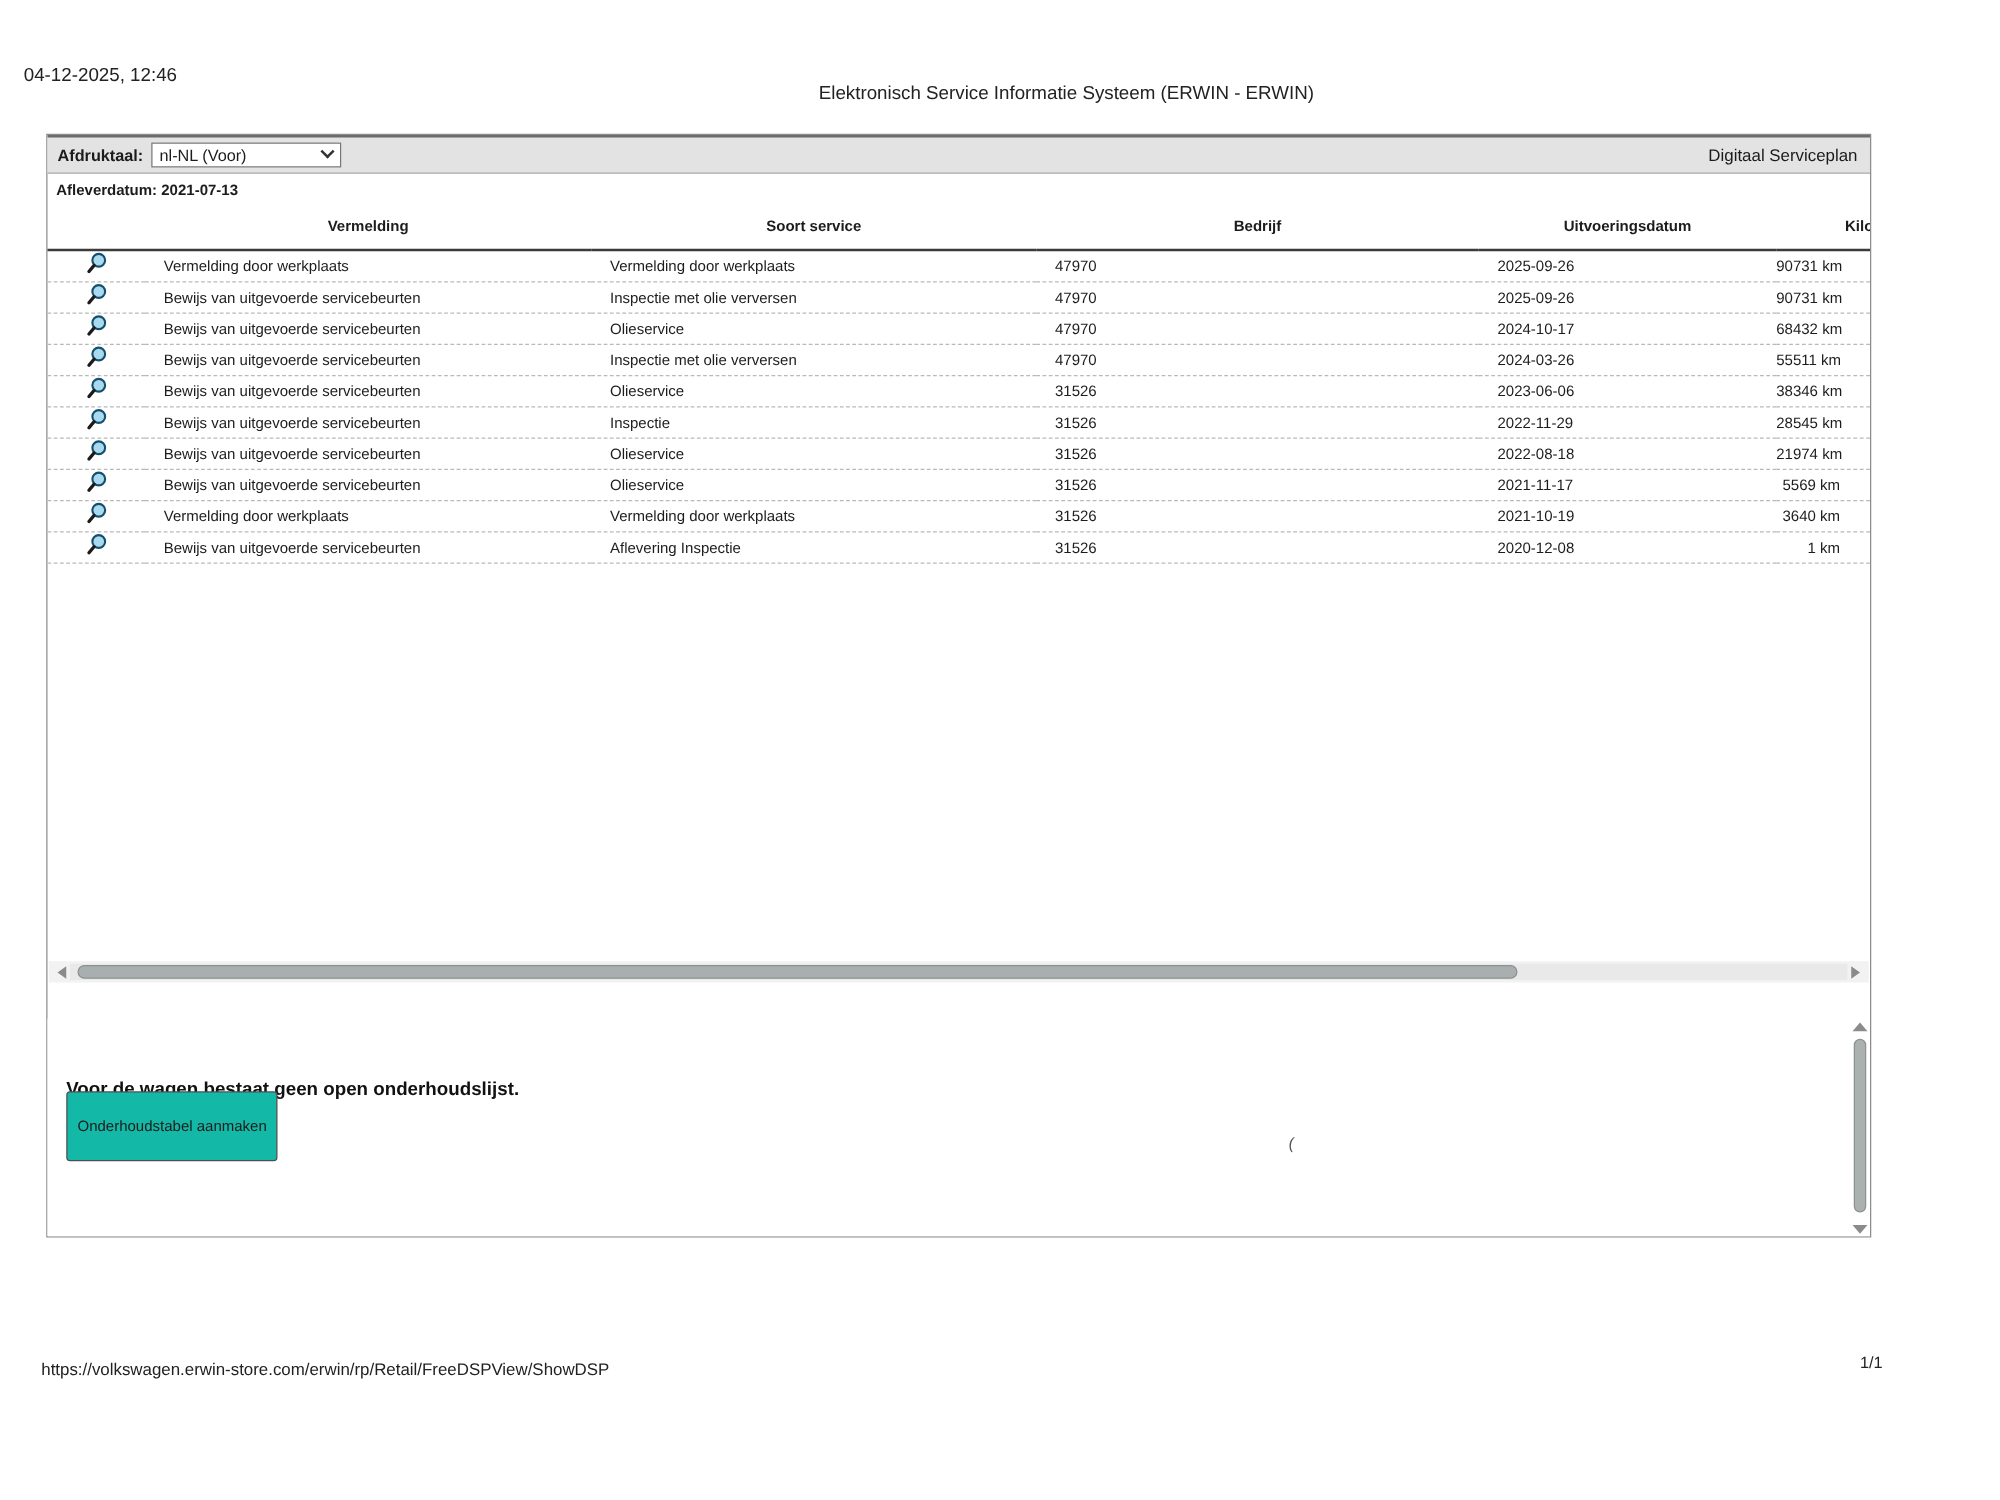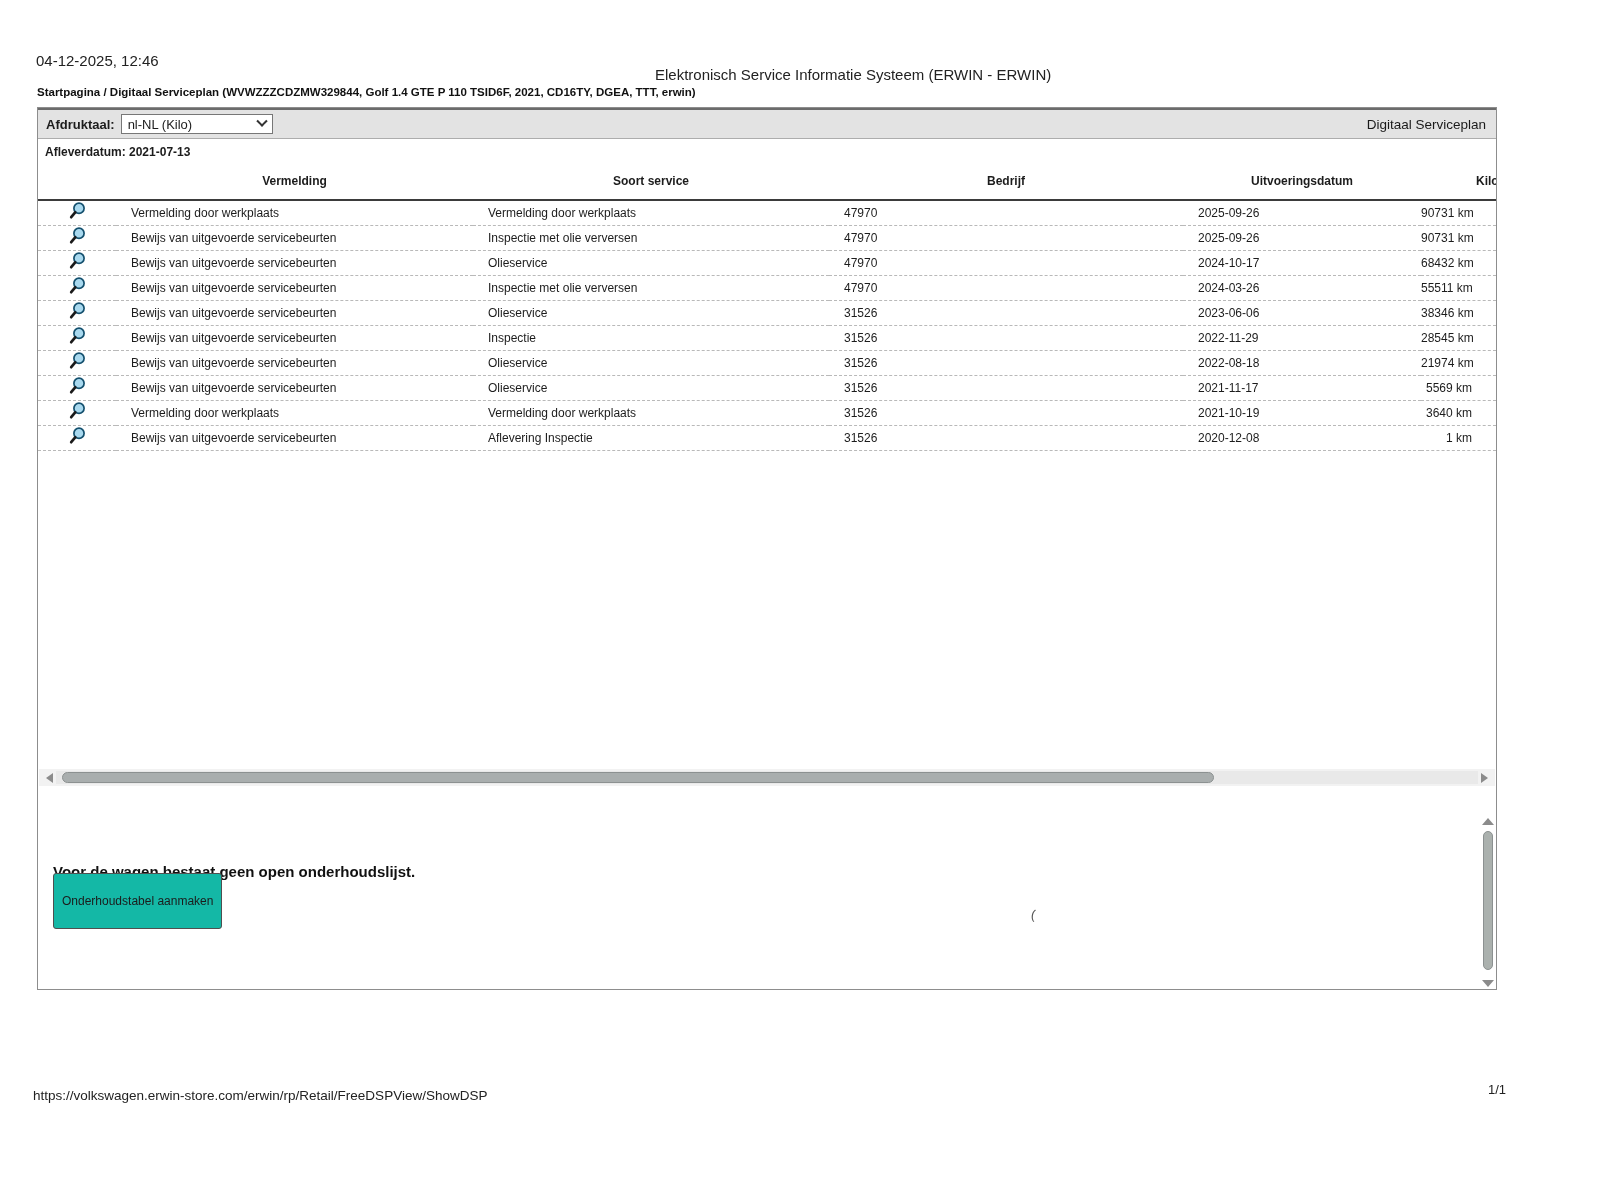--- a/index.html
+++ b/index.html
@@ -1,20 +1,20 @@
 <!DOCTYPE html>
 <html><head>
 <meta charset="utf-8">
 <style>
   * { margin:0; padding:0; box-sizing:border-box; }
   html,body { width:1600px; height:1200px; background:#ffffff; font-family:"Liberation Sans", sans-serif; color:#1c1c1c; }
   .page { position:relative; width:1600px; height:1200px; background:#fff; overflow:hidden; }
 
   
-  .print-datetime { position:absolute; left:36px; top:52px; font-size:15px; color:#222; }
+  .print-datetime { position:absolute; left:19px; top:52px; font-size:15px; color:#222; }
   .print-title    { position:absolute; left:655px; top:66px; font-size:15px; color:#222; }
   .breadcrumb     { position:absolute; left:37px; top:86px; font-size:11.5px; font-weight:bold; color:#111; }
   .print-url      { position:absolute; left:33px; top:1088px; font-size:13.5px; color:#222; }
   .print-page     { position:absolute; left:1488px; top:1082px; font-size:13px; color:#222; }
 
   
   .panel { position:absolute; left:37px; top:107px; width:1460px; height:883px; border:1px solid #8d8d8d; background:#fff; }
 
   .toolbar { position:absolute; left:0; top:0; width:100%; height:31px; background:#e3e3e3; border-top:2px solid #6b6b6b; border-bottom:1px solid #adadad; display:flex; align-items:center; padding:12px 8px; }
   .lang-label { font-size:13px; font-weight:bold; margin-right:6px; }
@@ -71,28 +71,27 @@
   .vs-track { flex:1; width:12px; position:relative; }
   .vs-thumb { position:absolute; left:1px; top:2px; bottom:6px; width:10px; background:#abb1ae; border:1px solid #8c9191; border-radius:6px; }
 </style>
 </head>
 <body>
 
 <div class="page">
 
   <div class="print-datetime">04-12-2025, 12:46</div>
   <div class="print-title">Elektronisch Service Informatie Systeem (ERWIN - ERWIN)</div>
-  <div class="breadcrumb">Startpagina / Digitaal Serviceplan (WVWZZZCDZMW329844, Golf 1.4 GTE P 110 TSID6F, 2021, CD16TY, DGEA, TTT, erwin)</div>
 
   <div class="panel">
 
     <div class="toolbar">
       <span class="lang-label">Afdruktaal:</span>
       <div class="lang-select">
-        <span>nl-NL (Kilo)</span>
+        <span>nl-NL (Voor)</span>
         <span class="chev"></span>
       </div>
       <span class="panel-title">Digitaal Serviceplan</span>
     </div>
 
     <div class="delivery">Afleverdatum: 2021-07-13</div>
 
     <table class="svc-table">
       <colgroup>
           <col class="c0">

